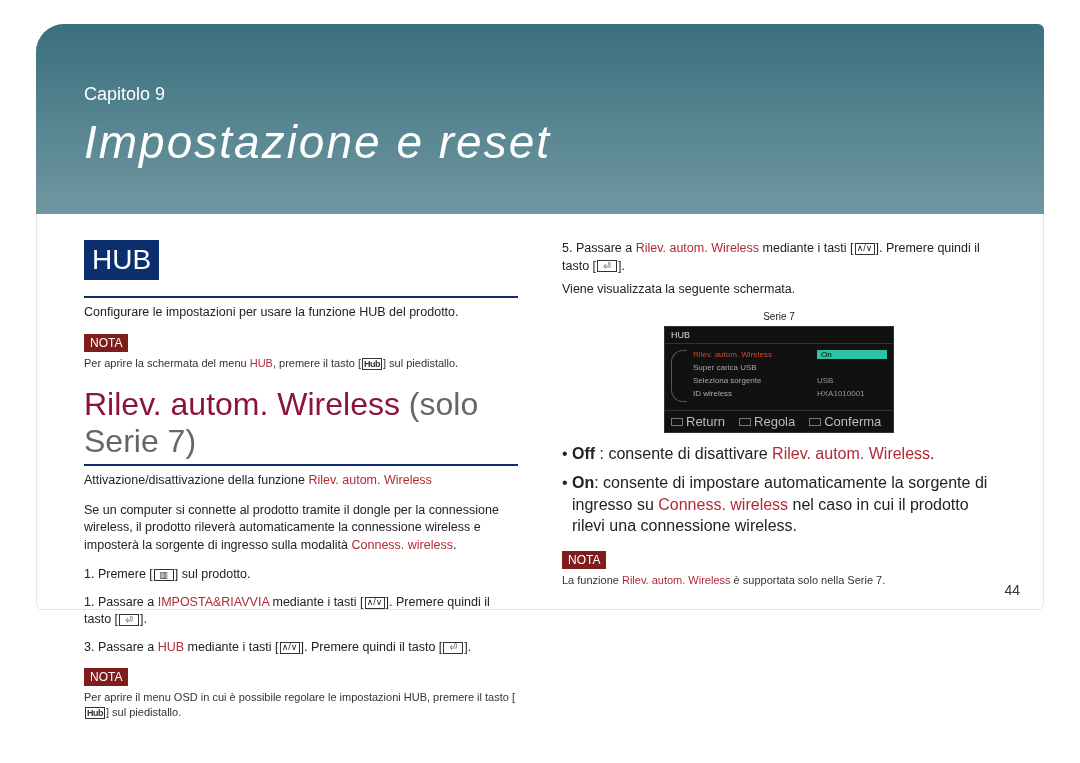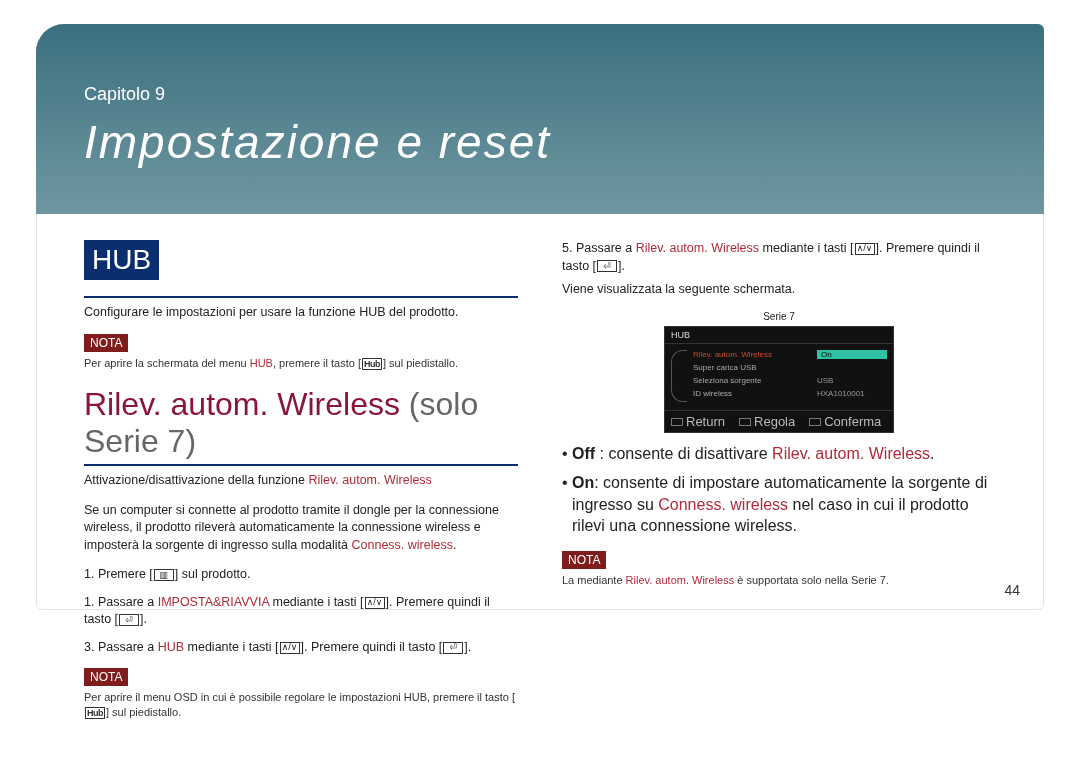--- a/index.html
+++ b/index.html
@@ -141,19 +141,19 @@
           <b>Off</b><span> : consente di disattivare </span><span class="red">Rilev. autom. Wireless</span><span>.</span>
         </li>
         <li>
           <b>On</b><span>: consente di impostare automaticamente la sorgente di ingresso su </span><span class="red">Conness. wireless</span><span> nel caso in cui il prodotto rilevi una connessione wireless.</span>
         </li>
       </ul>
 
 
       <div class="nota-tag">NOTA</div>
       <p class="nota-text">
-        <span>La mediante </span><span class="red">Rilev. autom. Wireless</span><span> è supportata solo nella Serie 7.</span>
+        <span>La funzione </span><span class="red">Rilev. autom. Wireless</span><span> è supportata solo nella Serie 7.</span>
       </p>
     </div>
   </div>
 
   <div class="page-num">44</div>
 </div>
 
 </body></html>

